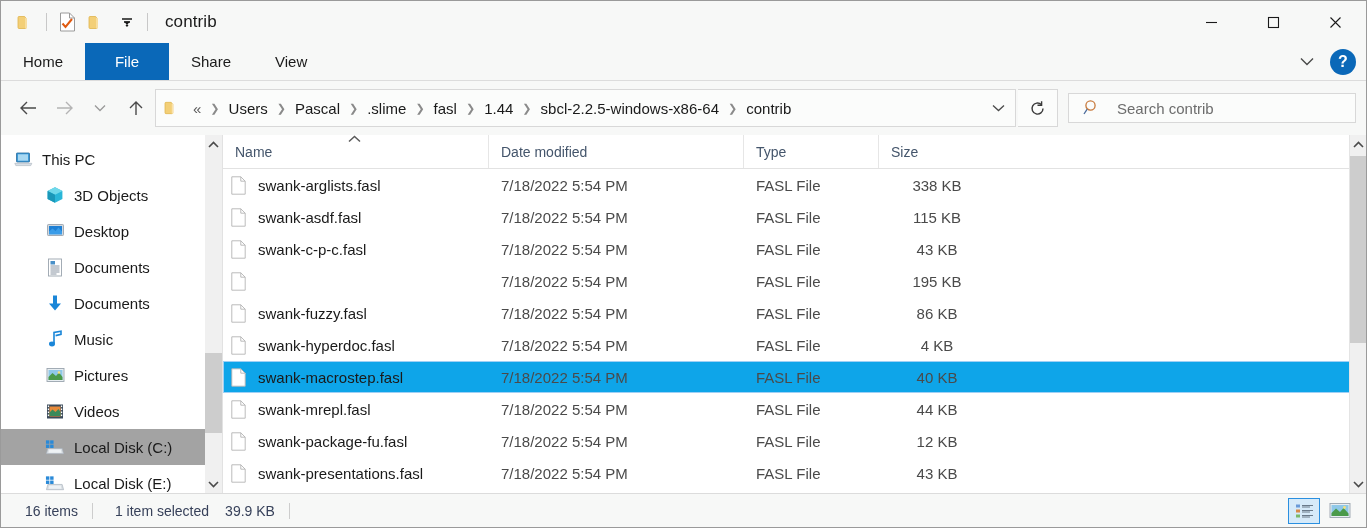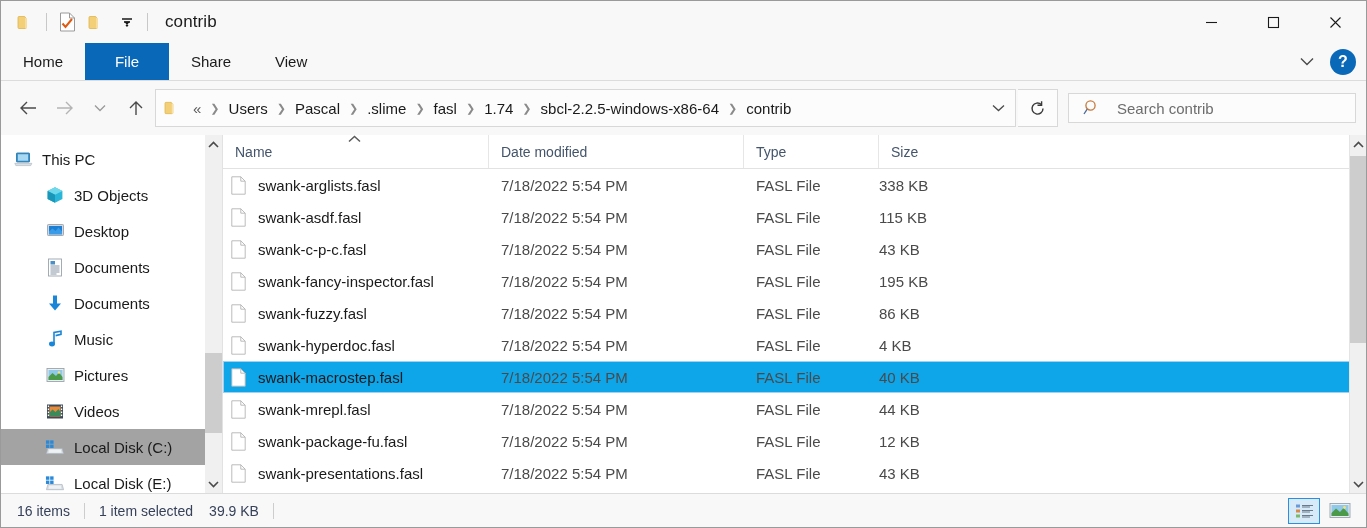--- a/index.html
+++ b/index.html
@@ -186,40 +186,40 @@
   .row.selected { background: #0ea5e9; border-color: #9fd0f5; }
   .cell { padding-left: 12px; white-space: nowrap; overflow: hidden; }
   .cell.c-name {
     width: 265px; flex: 0 0 265px; color: #1a1a1a;
     display: flex; align-items: center; gap: 9px; padding-left: 3px;
   }
   .cell.c-date { width: 255px; flex: 0 0 255px; color: #4a4a4a; }
   .cell.c-type { width: 135px; flex: 0 0 135px; color: #4a4a4a; }
   .cell.c-size {
     width: 130px; flex: 0 0 130px; color: #4a4a4a;
-    text-align: left; padding-right: 14px; padding-left: 0;
+    text-align: center; padding-right: 14px; padding-left: 0;
   }
   .fileicon { width: 22px; height: 22px; flex: 0 0 22px; display: flex; align-items: center; justify-content: center; }
 
   .fp-scroll {
     position: absolute; right: 0; top: 0; bottom: 0; width: 17px;
     background: #f0f0f0;
     display: flex; flex-direction: column;
     border-left: 1px solid #e4e4e4;
   }
 
   
   .statusbar {
     height: 34px; flex: 0 0 34px;
     display: flex; align-items: center;
     border-top: 1px solid #dcdcdc;
     background: #f7f8f7;
     padding-left: 16px;
   }
-  .st-item { font-size: 14px; color: #37415a; }
+  .st-item { font-size: 14px; color: #37415a; margin-left: 8px; }
   .st-sep { width: 1px; height: 16px; background: #cdcdcd; margin: 0 14px; }
   .st-spacer { flex: 1; }
   .viewbtns { display: flex; gap: 4px; padding-right: 10px; align-items: center; }
   .viewbtn {
     width: 32px; height: 26px;
     display: flex; align-items: center; justify-content: center;
     border: 1px solid transparent;
   }
   .viewbtn.active { border-color: #2a8fe0; background: #d6eaf9; }
 </style>
@@ -328,21 +328,21 @@
         <span class="crumb ellip">«</span>
         <span class="crumb-sep">❯</span>
         <span class="crumb">Users</span>
         <span class="crumb-sep">❯</span>
         <span class="crumb">Pascal</span>
         <span class="crumb-sep">❯</span>
         <span class="crumb">.slime</span>
         <span class="crumb-sep">❯</span>
         <span class="crumb">fasl</span>
         <span class="crumb-sep">❯</span>
-        <span class="crumb">1.74</span>
+        <span class="crumb">1.44</span>
         <span class="crumb-sep">❯</span>
         <span class="crumb">sbcl-2.2.5-windows-x86-64</span>
         <span class="crumb-sep">❯</span>
         <span class="crumb">contrib</span>
       </div>
       <div class="crumb-drop">
         <svg width="13" height="8" viewBox="0 0 13 8">
             <path d="M1 1.5l5.5 5 5.5-5" fill="none" stroke="#4a4a4a" stroke-width="1.3"></path>
           </svg>
       </div>
@@ -588,21 +588,20 @@
         </div>
 
         <div class="row">
           <div class="cell c-name">
             <span class="fileicon">
               <svg width="15" height="19" viewBox="0 0 15 19">
                   <path d="M0.8 0.8h9l4.4 4.4v13H0.8z" fill="#ffffff" stroke="#b4b4b4" stroke-width="0.9"></path>
                   <path d="M9.8 0.8v4.4h4.4" fill="none" stroke="#b4b4b4" stroke-width="0.9"></path>
                 </svg>
             </span>
-            <span>swank-fancy-inspector.fasl</span>
           </div>
           <div class="cell c-date">7/18/2022 5:54 PM</div>
           <div class="cell c-type">FASL File</div>
           <div class="cell c-size">195 KB</div>
         </div>
 
         <div class="row">
           <div class="cell c-name">
             <span class="fileicon">
               <svg width="15" height="19" viewBox="0 0 15 19">

